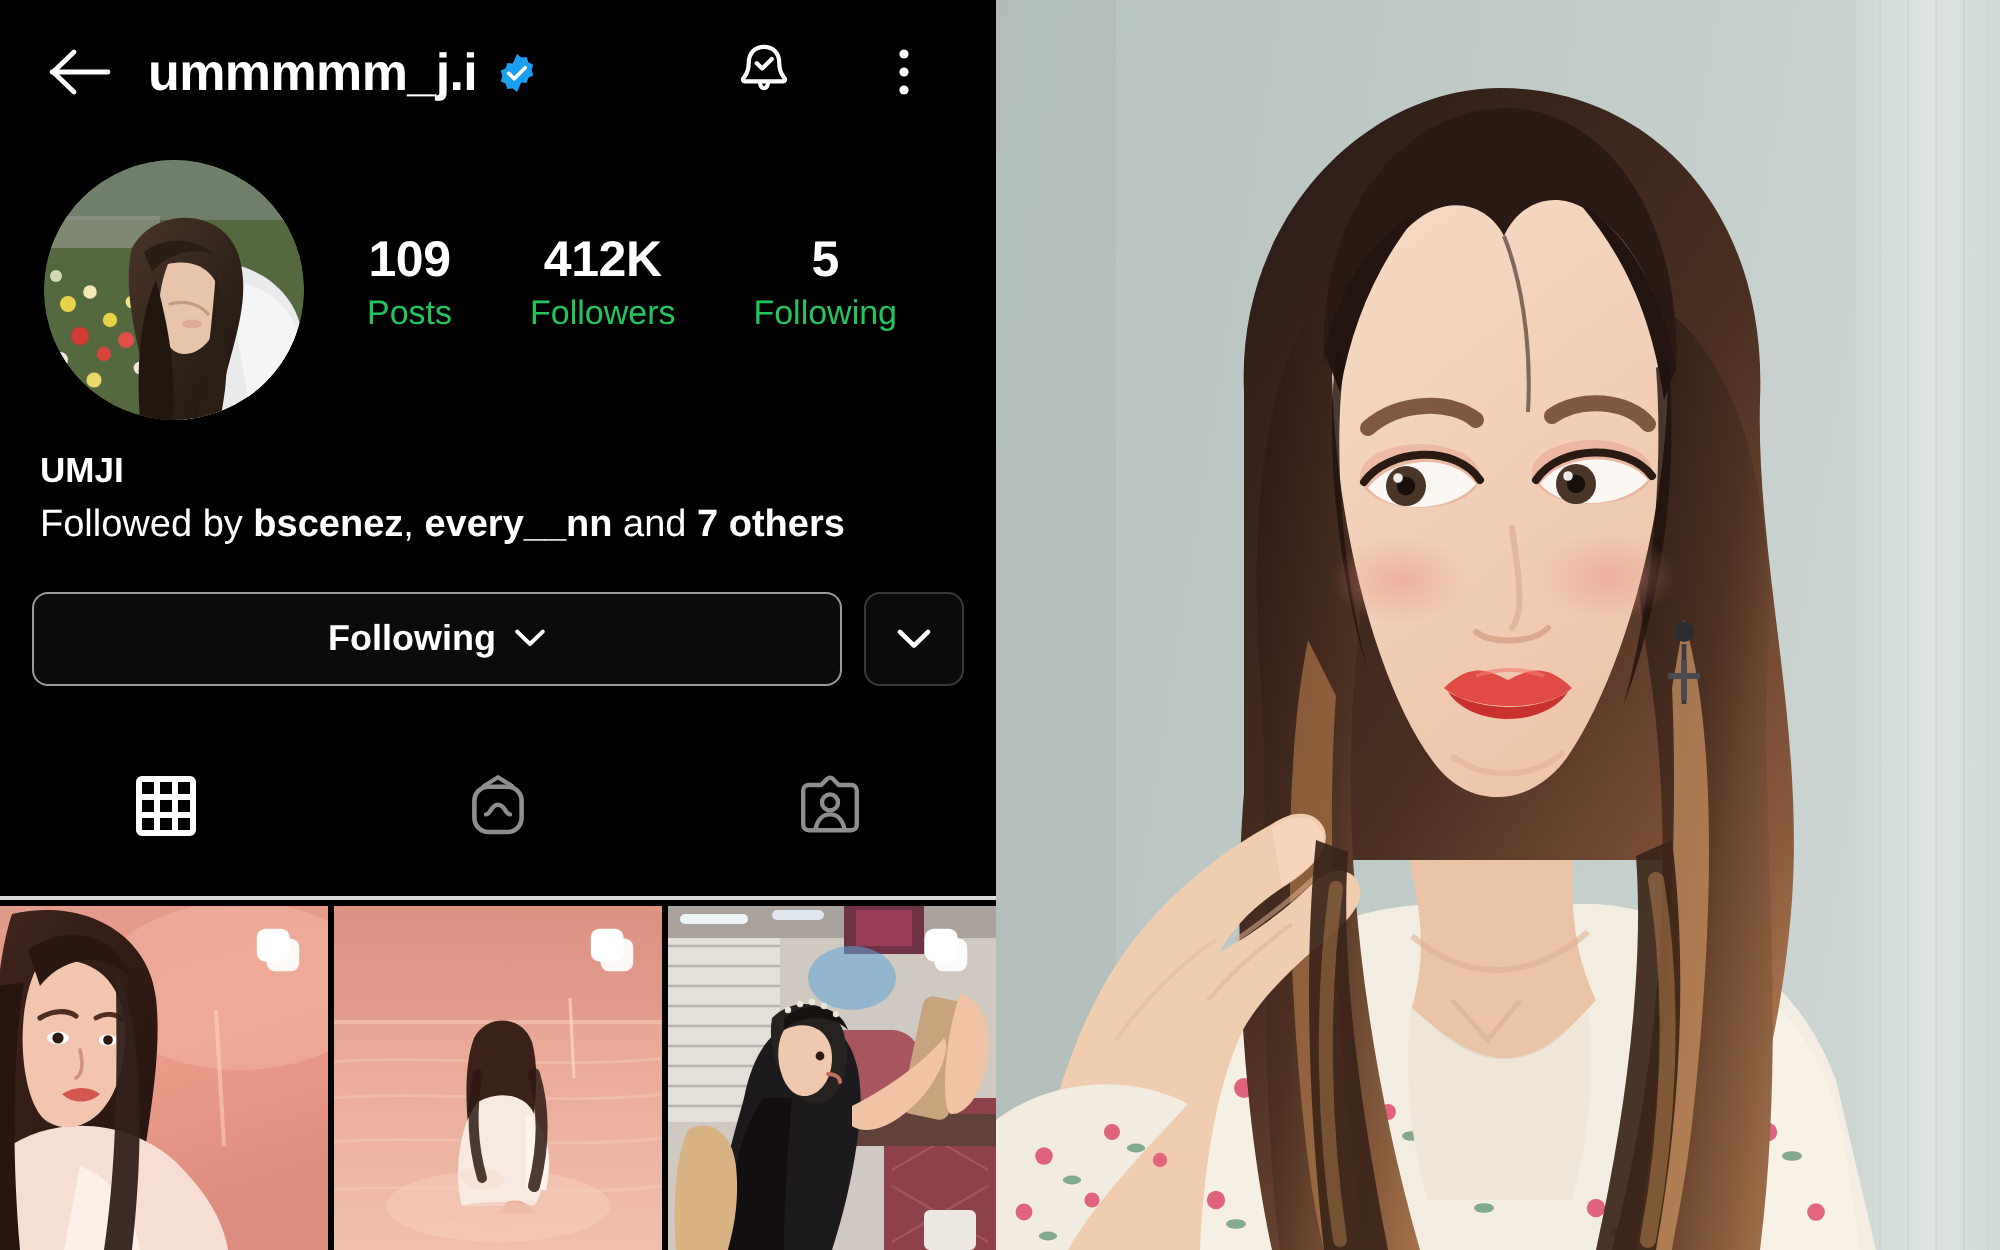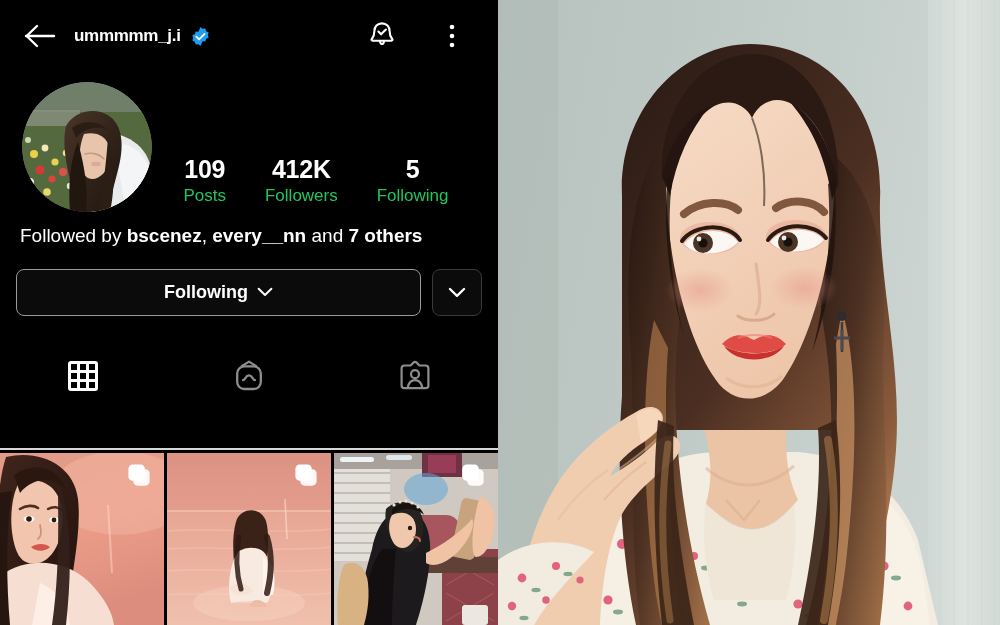--- a/index.html
+++ b/index.html
@@ -21,29 +21,29 @@
 
   
   .ig-topbar {
     height: 72px;
     display: flex; align-items: center;
     padding: 0 18px;
   }
   .back-btn { width: 44px; height: 44px; display:flex; align-items:center; justify-content:center; }
   .username-wrap { display: flex; align-items: center; gap: 9px; margin-left: 12px; flex: 1; }
   .username {
-    color: #fff; font-size: 17px; font-weight: 700; letter-spacing: -0.3px;
+    color: #fff; font-size: 26px; font-weight: 700; letter-spacing: -0.3px;
   }
   .verified { width: 21px; height: 21px; flex: 0 0 21px; display:block; }
   .topbar-icons { display: flex; align-items: center; gap: 30px; padding-right: 8px; }
   .icon-btn { width: 40px; height: 40px; display:flex; align-items:center; justify-content:center; }
 
   
   .ig-statsrow {
-    display: flex; align-items: flex-end;
+    display: flex; align-items: center;
     padding: 6px 30px 0 22px;
     height: 140px;
   }
   .avatar {
     width: 130px; height: 130px; border-radius: 50%;
     overflow: hidden; flex: 0 0 130px;
     position: relative;
   }
   .avatar svg { display:block; width: 130px; height: 130px; }
   .stats { display: flex; flex: 1; justify-content: space-around; padding-left: 12px; padding-bottom: 4px; }
@@ -185,20 +185,21 @@
           <div class="lbl">Followers</div>
         </div>
         <div class="stat">
           <div class="num">5</div>
           <div class="lbl">Following</div>
         </div>
       </div>
     </div>
 
     <div class="ig-bio">
+      <div class="fullname">UMJI</div>
       <div class="followedby"><span>Followed by </span><b>bscenez</b><span>, </span><b>every__nn</b><span> and </span><b>7 others</b></div>
     </div>
 
     <div class="ig-actions">
       <div class="btn btn-following">
         <span>Following</span>
         <svg width="16" height="10" viewBox="0 0 16 10">
           <path d="M1.6 1.8 L8 8 L14.4 1.8" stroke="#fff" stroke-width="2" fill="none" stroke-linecap="round" stroke-linejoin="round"></path>
         </svg>
       </div>

